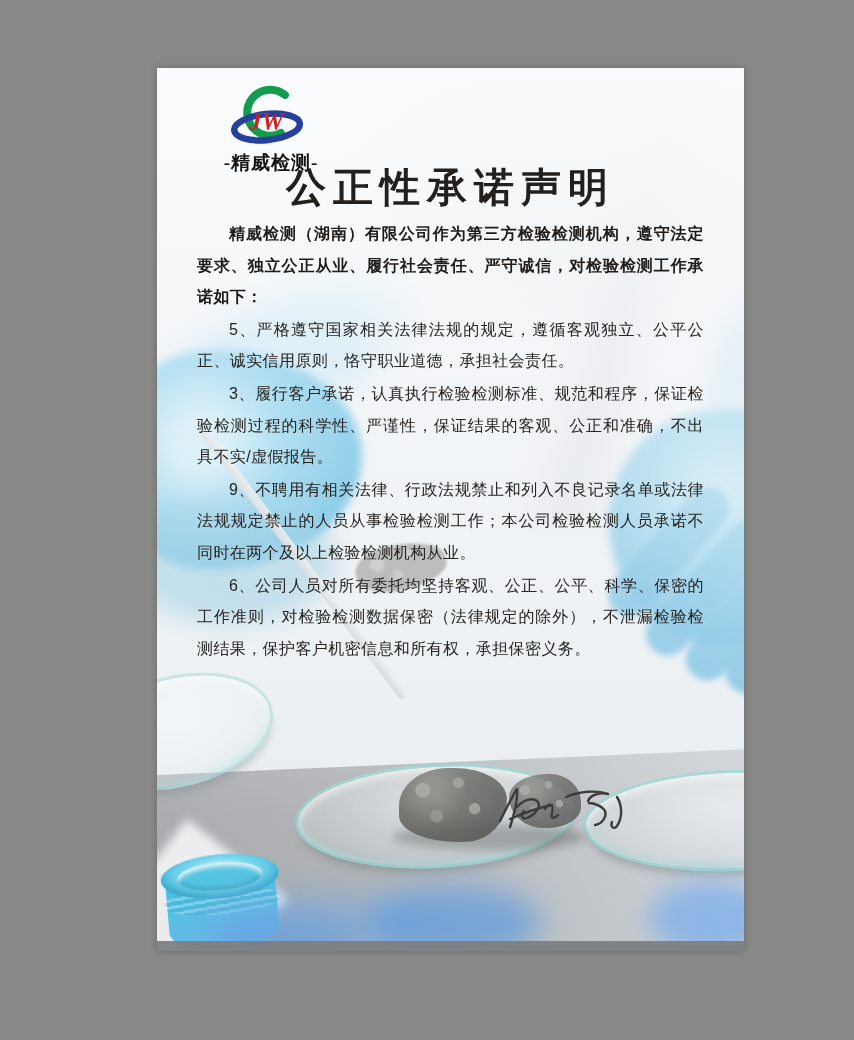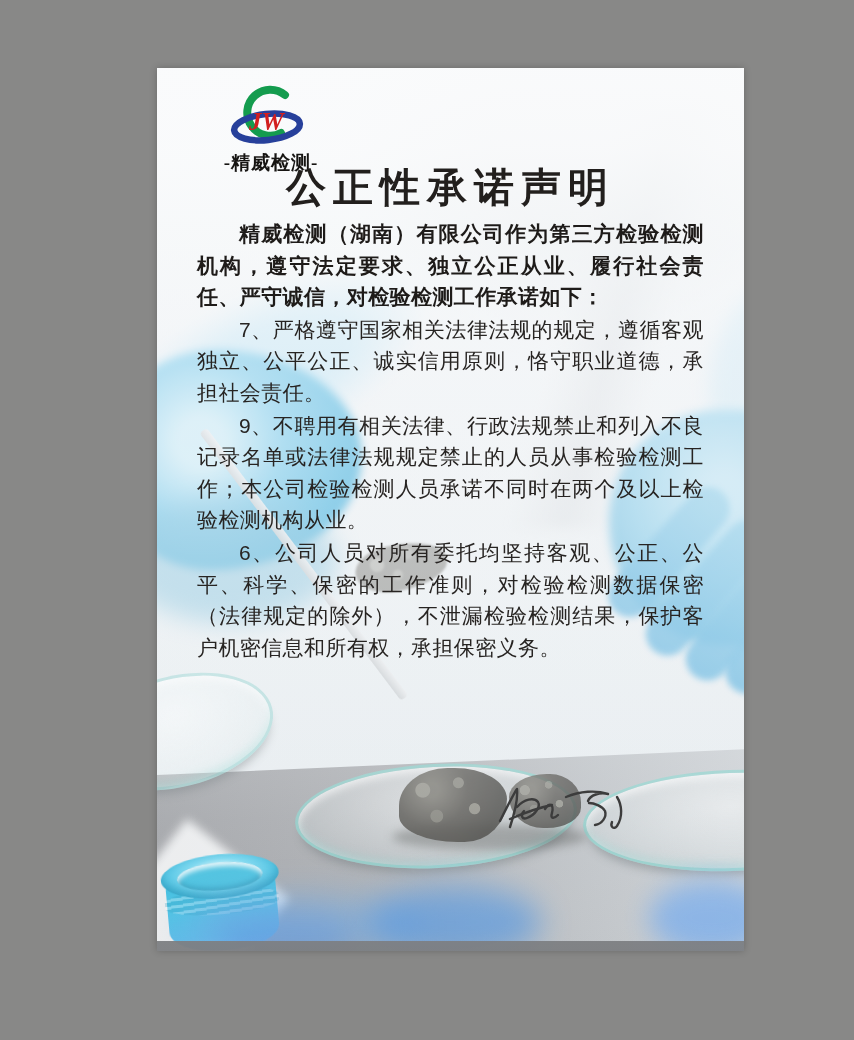--- a/index.html
+++ b/index.html
@@ -100,21 +100,21 @@
   .content{position:absolute;inset:0;padding-left:43px;}
   .logo-block{position:absolute;left:40px;top:16px;width:150px;}
   .logo-svg{display:block;margin-left:20px;}
   .logo-brand{position:absolute;left:-26px;top:66px;width:200px;text-align:center;
     font-family:"Liberation Serif","DejaVu Serif",serif;font-weight:700;font-size:19px;
     color:#161412;letter-spacing:1px;}
   .doc-title{position:absolute;left:0;top:92px;width:100%;text-align:center;
     font-family:"Liberation Serif","DejaVu Serif",serif;font-weight:900;font-size:40px;
     letter-spacing:7px;color:#221f1d;}
   .doc-body{position:absolute;left:40px;top:150px;width:507px;}
-  .doc-body p{margin:0 0 1px 0;text-indent:2em;font-size:21px;line-height:31.6px;
+  .doc-body p{margin:0 0 1px 0;text-indent:2em;font-size:16px;line-height:31.6px;
     text-align:justify;letter-spacing:.4px;color:#272422;}
   .doc-body p.intro{font-weight:700;color:#1e1b19;}
   .sig-row{position:absolute;left:331px;top:722px;display:flex;align-items:center;}
   .sig-label{font-size:17.5px;color:#2a2825;letter-spacing:1px;line-height:60px;}
   .sig-svg{margin-left:2px;margin-top:-10px;}
   .doc-date{position:absolute;left:335px;top:810px;font-size:19px;color:#232120;letter-spacing:.5px;}
 </style>
 </head>
 <body>
 
@@ -165,21 +165,22 @@
         <ellipse cx="50" cy="43" rx="33" ry="13" fill="none" stroke="#27409b" stroke-width="6.5" transform="rotate(-6 50 43)"></ellipse>
         <text x="32" y="46" font-family="'Liberation Serif','DejaVu Serif',serif" font-style="italic" font-weight="bold" font-size="25" fill="#d21f1f">JW</text>
       </svg>
       <div class="logo-brand">-精威检测-</div>
     </div>
 
     <div class="doc-title">公正性承诺声明</div>
 
     <div class="doc-body">
       <p class="intro">精威检测（湖南）有限公司作为第三方检验检测机构，遵守法定要求、独立公正从业、履行社会责任、严守诚信，对检验检测工作承诺如下：</p>
-      <p>7、严格遵守国家相关法律法规的规定，遵循客观独立、公平公正、诚实信用原则，恪守职业道德，承担社会责任。</p>
+      <p>5、严格遵守国家相关法律法规的规定，遵循客观独立、公平公正、诚实信用原则，恪守职业道德，承担社会责任。</p>
+      <p>3、履行客户承诺，认真执行检验检测标准、规范和程序，保证检验检测过程的科学性、严谨性，保证结果的客观、公正和准确，不出具不实/虚假报告。</p>
       <p>9、不聘用有相关法律、行政法规禁止和列入不良记录名单或法律法规规定禁止的人员从事检验检测工作；本公司检验检测人员承诺不同时在两个及以上检验检测机构从业。</p>
       <p>6、公司人员对所有委托均坚持客观、公正、公平、科学、保密的工作准则，对检验检测数据保密（法律规定的除外），不泄漏检验检测结果，保护客户机密信息和所有权，承担保密义务。</p>
     </div>
 
     <div class="sig-row">
       <svg class="sig-svg" width="150" height="62" viewBox="0 0 150 60">
         <g fill="none" stroke="#3c3c3c" stroke-width="2.4" stroke-linecap="round" stroke-linejoin="round">
           <path d="M10 40 C16 28 24 12 27 8 C28 18 24 34 20 46"></path>
           <path d="M27 26 C34 18 44 16 48 21 C51 26 45 34 37 37 C32 39 30 34 34 30"></path>
           <path d="M20 38 C34 32 52 26 62 24"></path>

